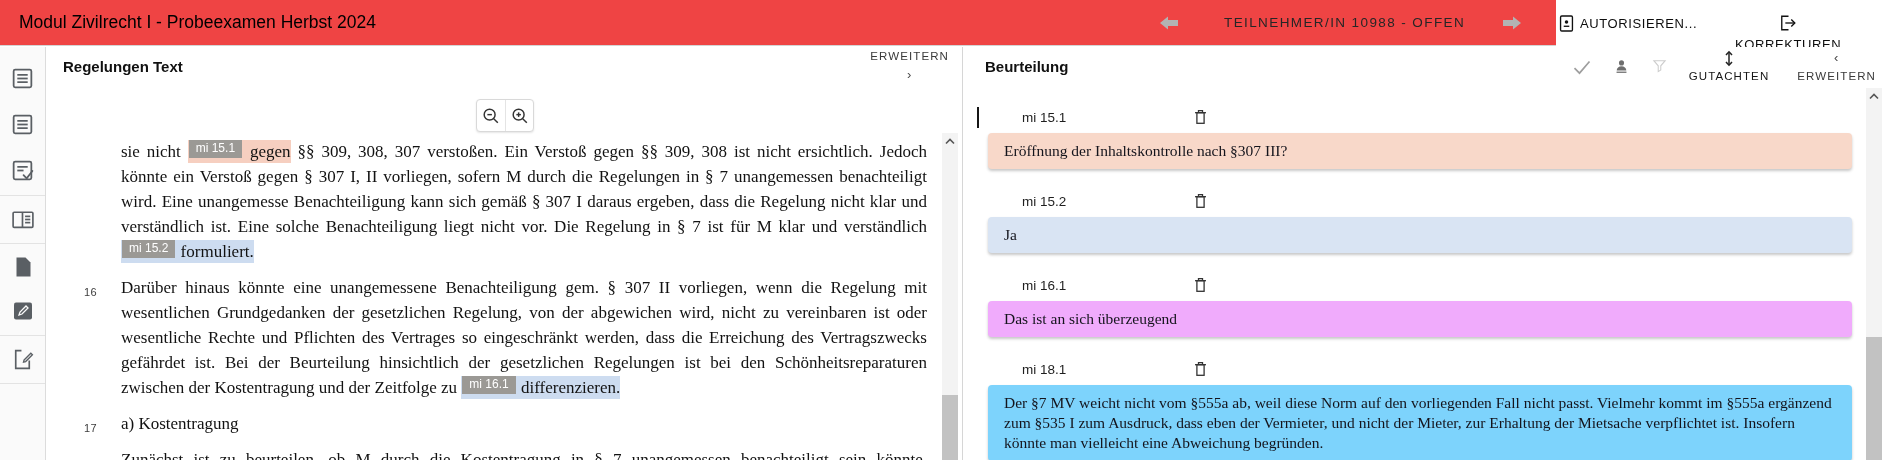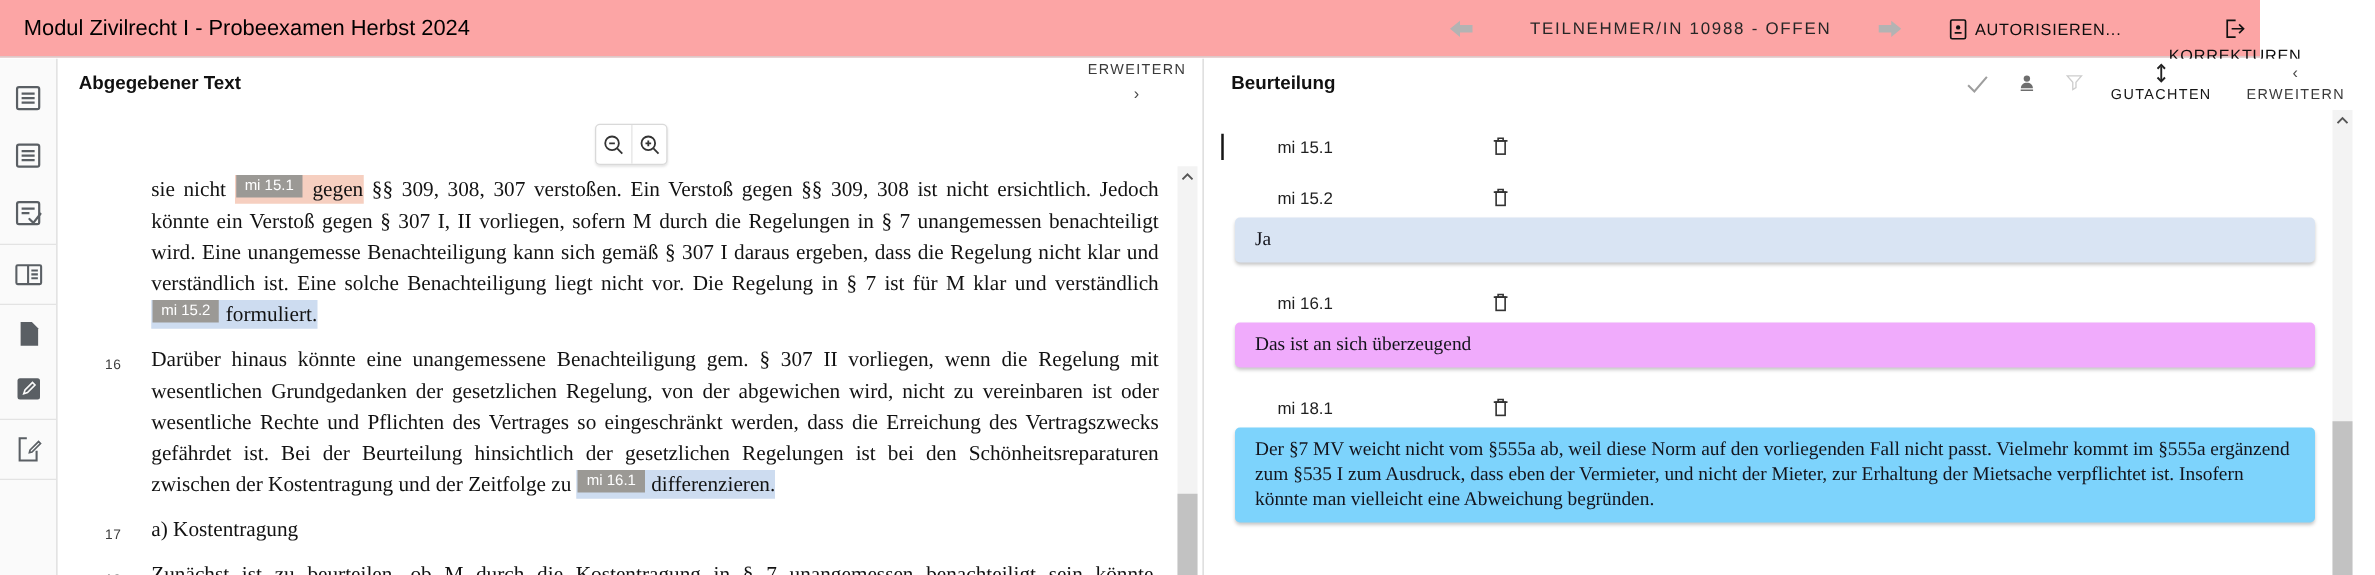--- a/index.html
+++ b/index.html
@@ -1,21 +1,21 @@
 <!DOCTYPE html>
 <html><head>
 <meta charset="utf-8">
 <style>
   * { margin:0; padding:0; box-sizing:border-box; }
   html,body { width:1900px; height:460px; }
   body { position:relative; overflow:hidden; background:#fff; font-family:"Liberation Sans",sans-serif; color:#1a1a1a; }
   svg { display:block; }
 
   
-  .app-header { position:absolute; left:0; top:0; width:1808px; height:46px; background:#fca5a5; border-bottom:1px solid #d4d4d4; }
+  .app-header { position:absolute; left:0; top:0; width:1556px; height:46px; background:#ef4444; border-bottom:1px solid #d4d4d4; }
   .app-title { position:absolute; left:19px; top:12px; font-size:17.5px; color:#000; }
   .nav-arrow { position:absolute; top:16px; cursor:pointer; }
   .nav-prev { left:1160px; } .nav-next { left:1502px; }
   .participant { position:absolute; left:1224px; top:15px; font-size:13.5px; letter-spacing:1.4px; color:#262626; }
   .hdr-action { position:absolute; top:13px; display:flex; align-items:center; gap:4px; font-size:13px; letter-spacing:.6px; color:#0d0d0d; cursor:pointer; }
   .act-auth { left:1557px; } .act-corr { left:1735px;flex-direction:column; }
 
   
   .sidebar { position:absolute; left:0; top:47px; width:46px; height:413px; background:#fafafa; border-right:1px solid #dcdcdc; }
   .side-btn { position:absolute; left:0; width:45px; height:44px; display:flex; align-items:center; justify-content:center; cursor:pointer; }
@@ -174,21 +174,21 @@
         <path d="M11,3.5 H5.5 V20.5 H18.5 V13"></path>
         <path d="M13.5,12.5 L20,6 l1.5,1.5 L15,14 l-2,0.5 z" stroke-width="1.3"></path>
       </svg>
     </span>
   </div>
   <div class="side-div" style="top:336px"></div>
 </div>
 
 <div class="panel panel-left">
   <div class="panel-header">
-    <span class="panel-title">Abgegebener Text</span>
+    <span class="panel-title">Regelungen Text</span>
     <span class="hdr-btn small-label" style="margin-left:auto">
       <span>ERWEITERN</span>
       <span class="chev">›</span>
     </span>
   </div>
 
   <div class="zoom-controls">
     <div class="zoom-btn">
       <span>
         <svg width="20" height="20" viewBox="0 0 22 22" fill="none" stroke="#333" stroke-width="1.6">
@@ -280,20 +280,21 @@
       <div class="ann-row">
         <div class="ann-head">
           <span class="caret"></span>
           <span class="ann-id">mi 15.1</span>
           <span class="trash-btn"><span><svg width="13" height="16" viewBox="0 0 13 16" fill="none" stroke="#333" stroke-width="1.3">
                 <path d="M1,3.7 h11"></path>
                 <path d="M4.5,3.7 V1.6 h4 v2.1"></path>
                 <rect x="2.9" y="3.7" width="7.2" height="10.6"></rect>
               </svg></span></span>
         </div>
+        <div class="ann-box" style="background: rgb(248, 216, 201);">Eröffnung der Inhaltskontrolle nach §307 III?</div>
       </div>
       <div class="ann-row">
         <div class="ann-head">
           <span class="ann-id">mi 15.2</span>
           <span class="trash-btn"><span><svg width="13" height="16" viewBox="0 0 13 16" fill="none" stroke="#333" stroke-width="1.3">
                 <path d="M1,3.7 h11"></path>
                 <path d="M4.5,3.7 V1.6 h4 v2.1"></path>
                 <rect x="2.9" y="3.7" width="7.2" height="10.6"></rect>
               </svg></span></span>
         </div>

